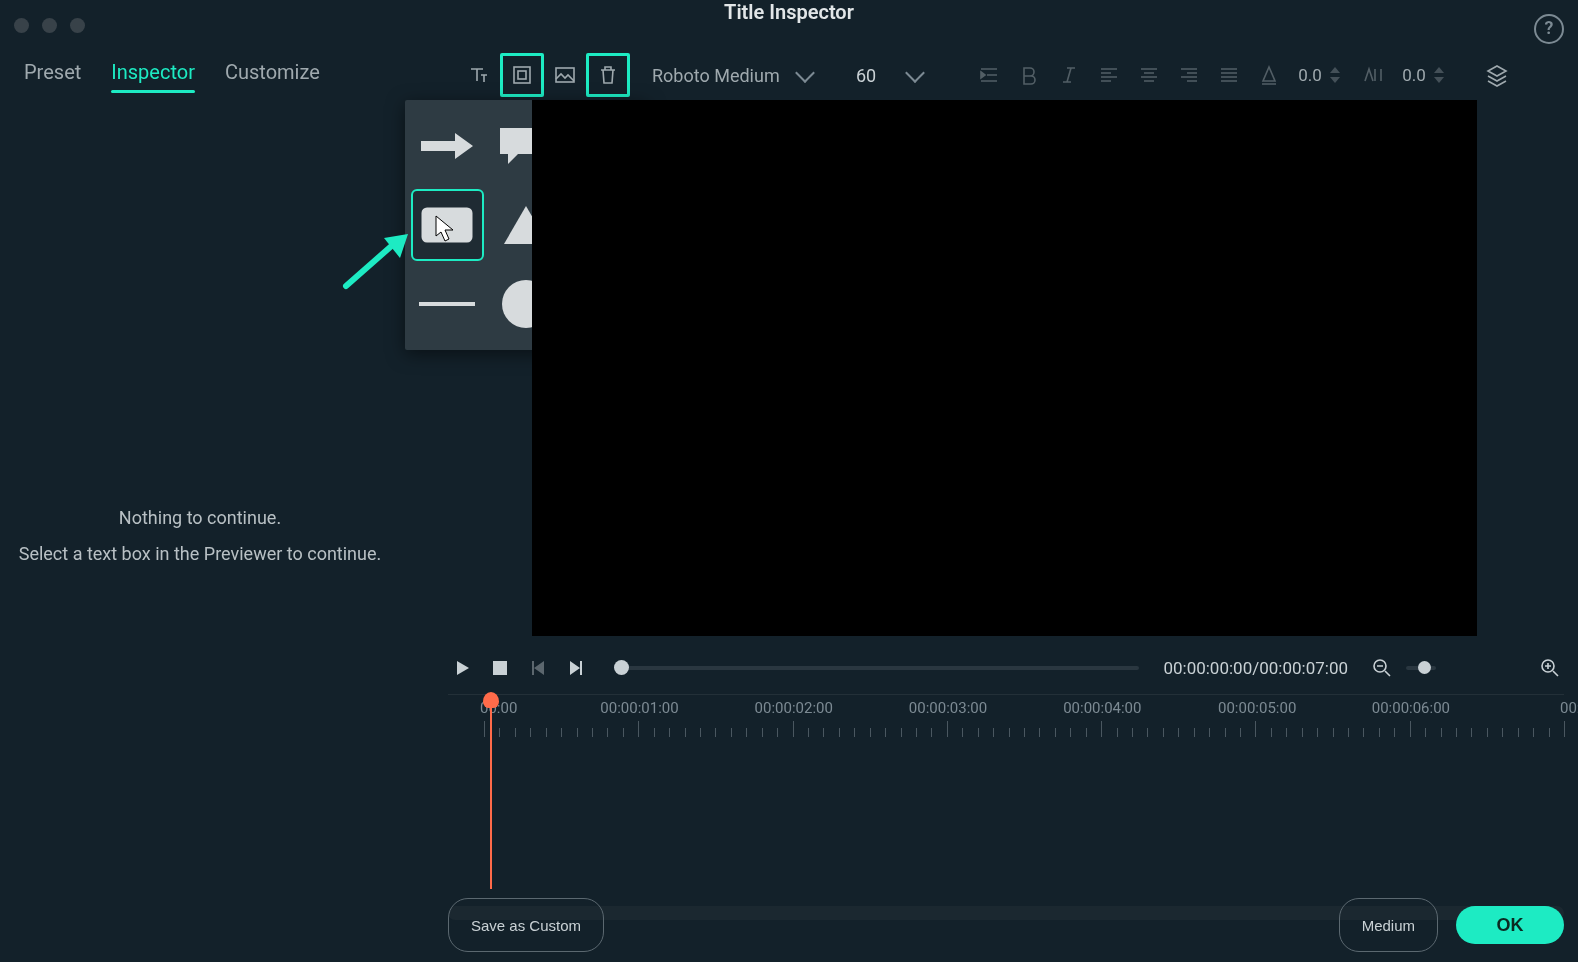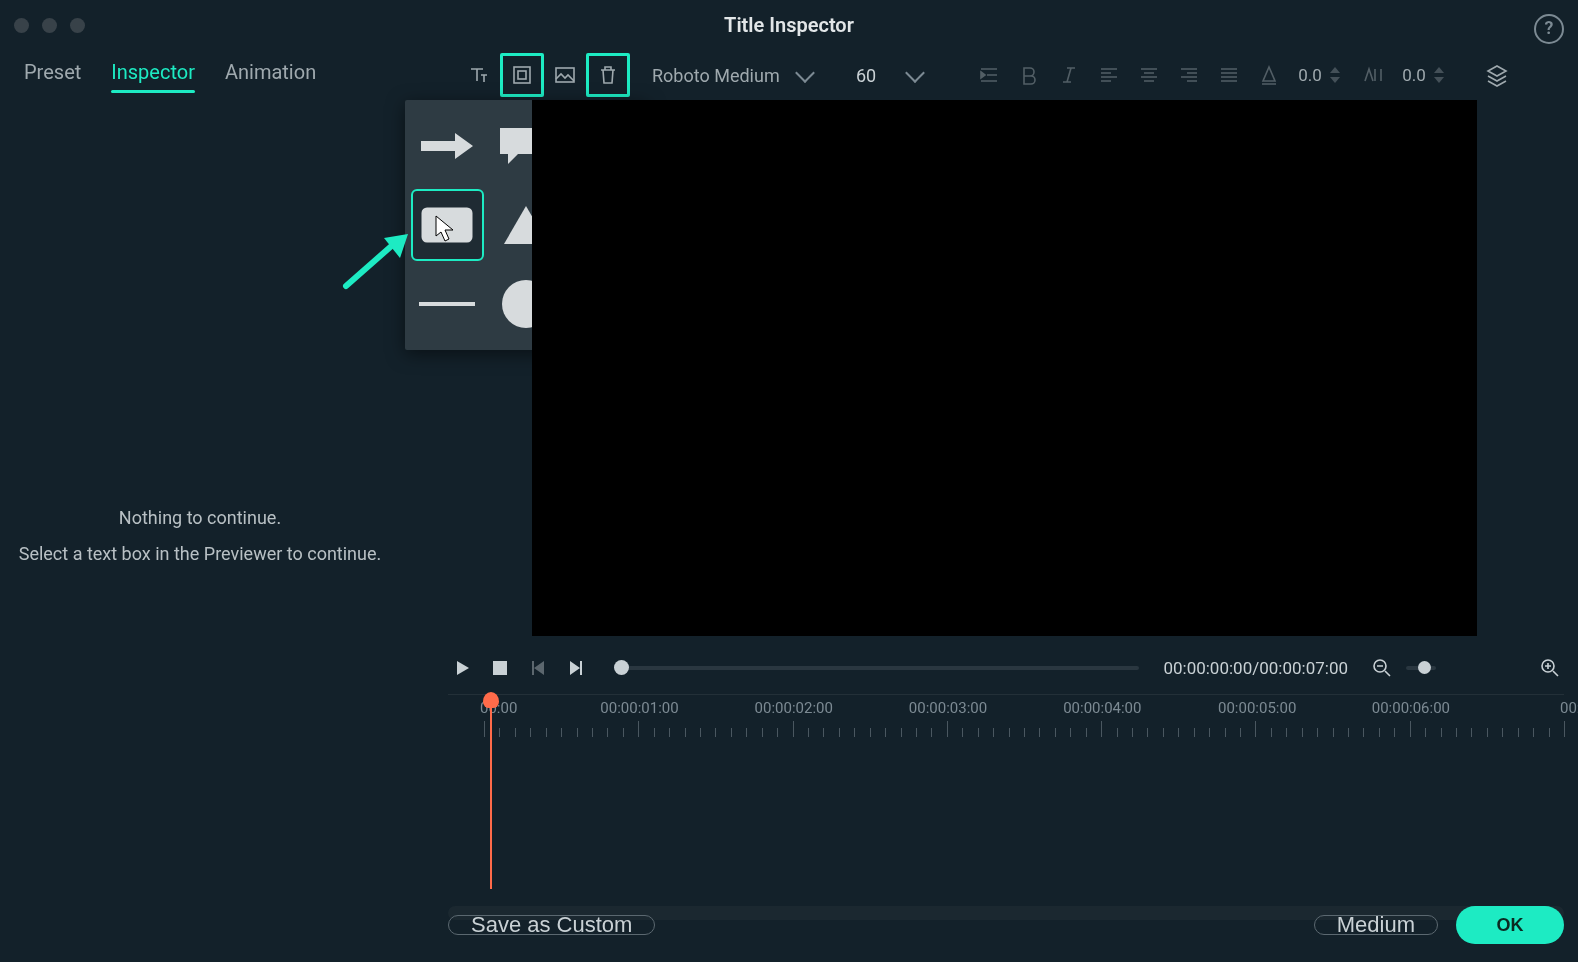--- a/index.html
+++ b/index.html
@@ -1,17 +1,17 @@
 <!DOCTYPE html>
 <html><head>
 <meta charset="utf-8">
 <style>
 html,body{margin:0;padding:0;width:1578px;height:962px;background:#13212A;font-family:-apple-system,BlinkMacSystemFont,'Segoe UI',Roboto,Helvetica,Arial,sans-serif;color:#C9D1D5;overflow:hidden;user-select:none}
 
-.titlebar{position:absolute;left:0;top:0;right:0;height:50px;display:flex;align-items:center}
+.titlebar{position:absolute;left:0;top:0;right:0;height:50px;display:flex;}
 .traffic{position:absolute;left:14px;top:18px;display:flex;gap:13px}
 .traffic span{width:15px;height:15px;border-radius:50%;background:#384249}
 .titlebar .title{margin:0 auto;font-size:20px;font-weight:600;color:#E2E6E8}
 .help-icon{position:absolute;right:14px;top:14px;width:26px;height:26px;border:2px solid #7C8A93;border-radius:50%;color:#7C8A93;font-size:18px;line-height:24px;text-align:center;font-weight:600}
 
 .tabrow{position:absolute;left:24px;top:60px;display:flex;gap:30px;font-size:20px}
 .tabrow .tab{color:#9FA9AE;cursor:pointer;padding-bottom:10px}
 .tabrow .tab.active{color:#1DEBC3}
 .tabrow .tab.active::after{content:'';display:block;height:3px;background:#1DEBC3;margin-top:6px;border-radius:2px}
 .sidepanel{position:absolute;left:0;top:100px;width:400px;bottom:0;display:flex;flex-direction:column;align-items:center;justify-content:flex-start;padding-top:400px;color:#B8C0C4;font-size:18px;line-height:36px;text-align:center}
@@ -55,40 +55,40 @@
 .ruler .ticks{position:absolute;left:0;right:0;top:26px;height:16px}
 .ruler .ticks span{position:absolute;top:0;width:1px;background:#4A5760}
 .ruler .ticks span.major{height:16px}
 .ruler .ticks span.minor{height:9px;top:7px}
 .playhead{position:absolute;left:42px;top:-3px;bottom:0}
 .playhead .head{width:16px;height:16px;background:#FF6B4A;border-radius:50% 50% 6px 6px/60% 60% 40% 40%;transform:translateX(-7px)}
 .playhead .line{position:absolute;left:0;top:14px;bottom:-150px;width:2px;background:#FF6B4A;transform:translateX(0)}
 .track{position:absolute;left:0;right:0;top:212px;height:14px;background:#1B2830;border-radius:8px}
 
 .footer{position:absolute;left:448px;right:14px;bottom:14px;height:46px;display:flex;align-items:center}
-.btn-outline{height:20px;padding:0 22px;border:1.5px solid #5B6870;border-radius:20px;color:#C9D1D5;font-size:22px;display:flex;align-items:center;background:transparent}
+.btn-outline{height:54px;padding:0 22px;border:1.5px solid #5B6870;border-radius:20px;color:#C9D1D5;font-size:15px;display:flex;align-items:center;background:transparent}
 .btn-fill{height:38px;width:108px;border-radius:20px;background:#1DEBC3;color:#0B2A22;font-size:18px;font-weight:600;display:flex;align-items:center;justify-content:center;border:none}
 </style>
 </head>
 <body>
 
 <div class="titlebar">
   <div class="traffic">
     <span></span>
     <span></span>
     <span></span>
   </div>
   <div class="title">Title Inspector</div>
   <div class="help-icon">?</div>
 </div>
 
 <div class="tabrow">
   <div class="tab">Preset</div>
   <div class="tab active">Inspector</div>
-  <div class="tab">Animation</div>
+  <div class="tab">Customize</div>
 </div>
 
 <div class="sidepanel">
   <div>Nothing to continue.</div>
   <div>Select a text box in the Previewer to continue.</div>
 </div>
 
 <div class="toolbar">
   <div class="tb-btn">
     <svg viewBox="0 0 24 24">

